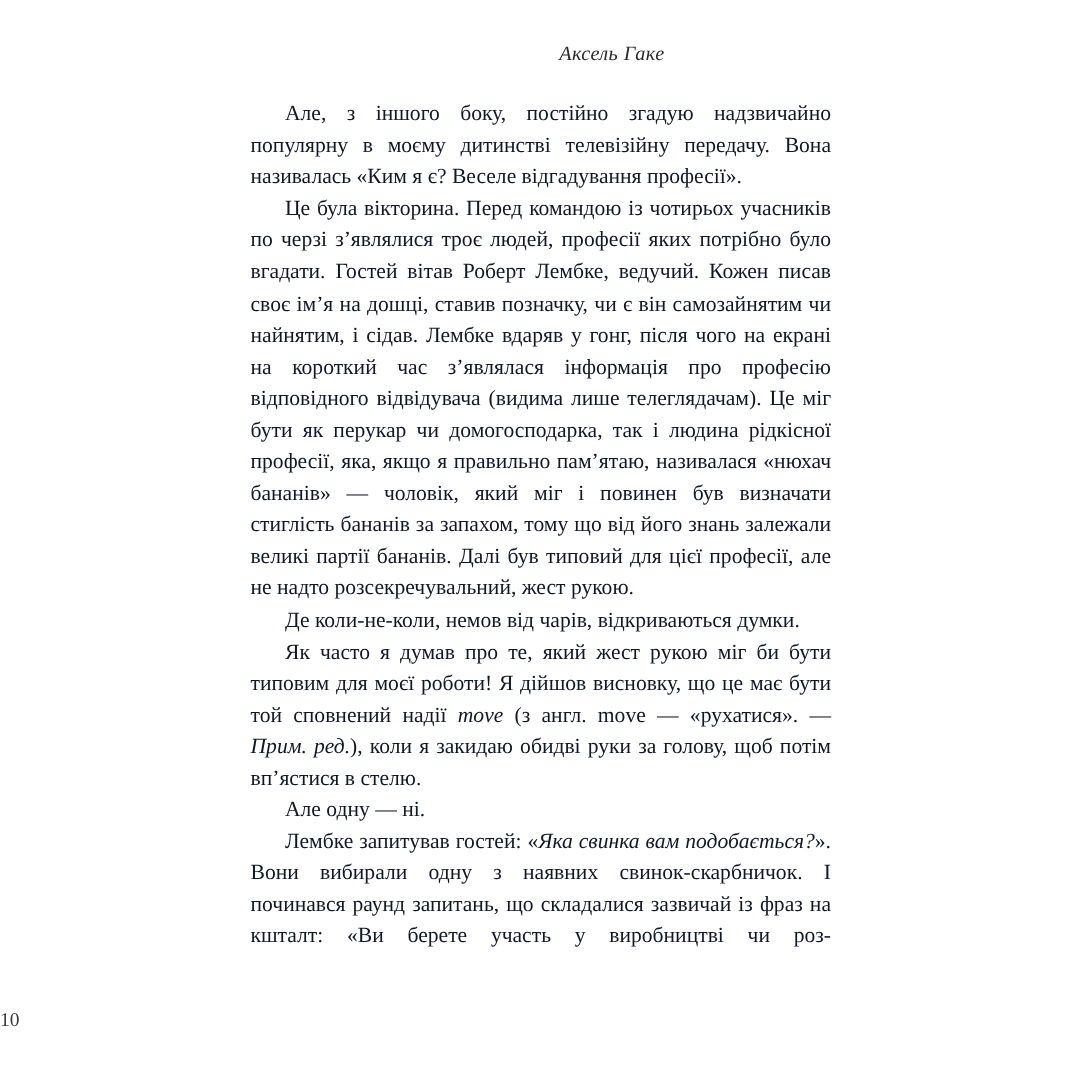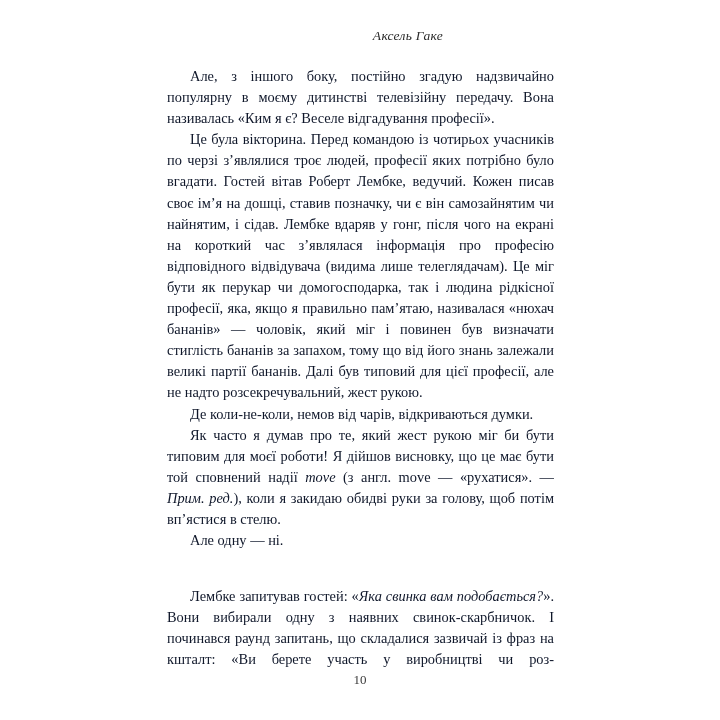--- a/index.html
+++ b/index.html
@@ -55,34 +55,33 @@
 
   .text-block p {
     margin: 0;
     text-indent: 23px;
     text-align: justify;
   }
 
   
   .text-block p.hang {
     text-align-last: justify;
-    margin-top: 35px;
   }
 
   i, em {
     font-style: italic;
   }
 
   
   .folio {
     position: absolute;
     top: 672px;
     left: 0;
     width: 720px;
-    text-align: center;
+    text-align: left;
     font-size: 13px;
     color: #3a3a3a;
   }
 </style>
 </head>
 <body style="background: rgb(255, 255, 255);">
 
 <div class="page" style="background: rgb(255, 255, 255);">
 
   <div class="running-head">Аксель Гаке</div>

